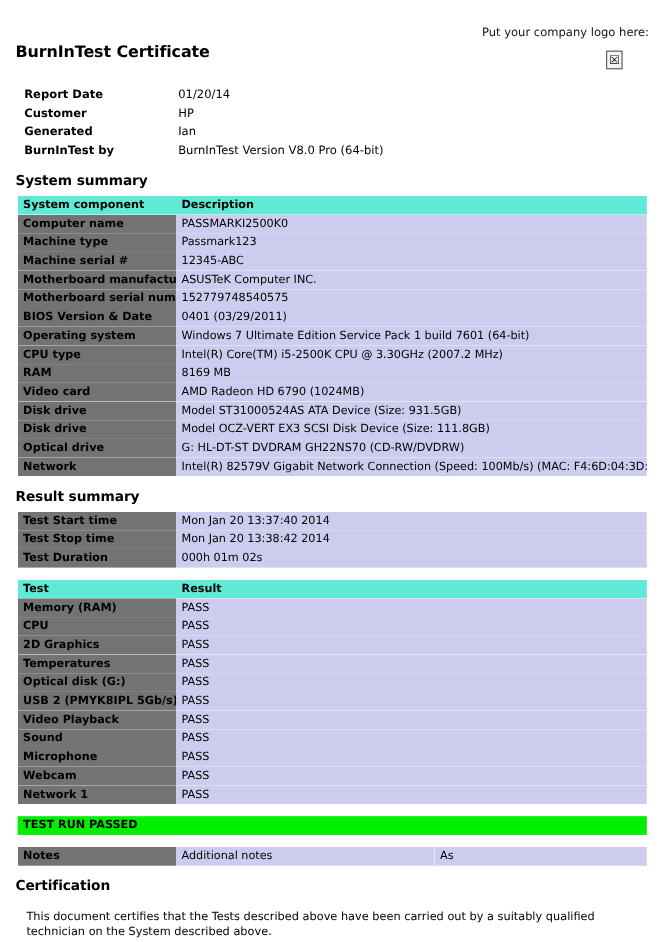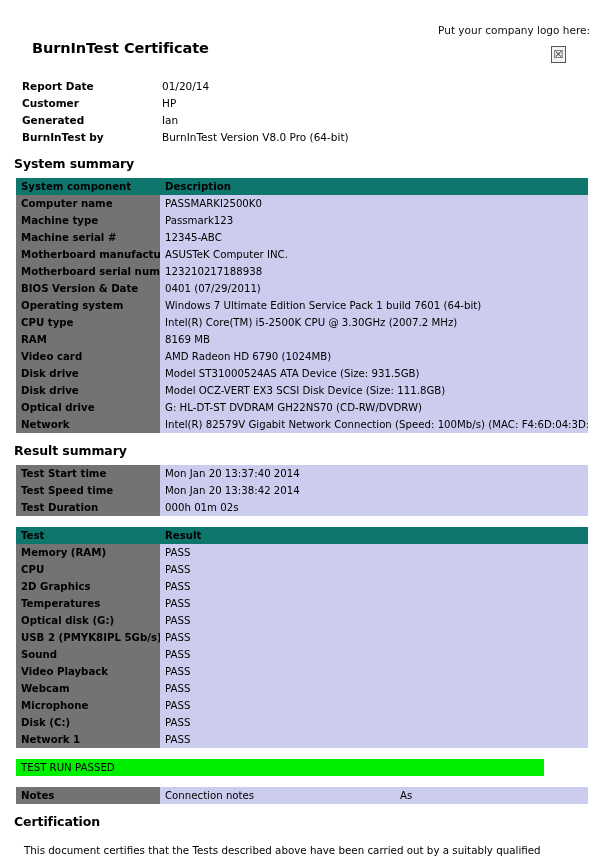--- a/index.html
+++ b/index.html
@@ -52,21 +52,21 @@
   }
   .logo-placeholder .glyph {
     font-size: 11px;
     line-height: 1;
     color: #111;
     font-family: "DejaVu Sans", sans-serif;
   }
 
   .doc-title {
     position: absolute;
-    left: 32px;
+    left: 14px;
     top: 20px;
     font-size: 14.5px;
     font-weight: bold;
     letter-spacing: -0.1px;
   }
 
   
   .meta {
     margin: 0 0 0 22px;
     border-collapse: collapse;
@@ -104,43 +104,43 @@
   .tbl td, .tbl th {
     padding: 2px 4px 2px 5px;
     line-height: 13px;
     text-align: left;
     font-weight: normal;
     overflow: hidden;
     white-space: nowrap;
     border: 0;
   }
   .tbl tr.hdr td {
-    background: #0f766e;
+    background: #5eead4;
     font-weight: bold;
     color: #000;
   }
   .tbl tr.row td {
     background: #ccccee;
   }
   .tbl tr.row td.k {
     background: #737373;
     font-weight: bold;
   }
   .col-k-sys { width: 144px; }
   .col-k-res { width: 144px; }
   .col-k-test { width: 144px; }
   .notes-mid { width: 235px; }
 
   .gap { height: 11px; }
 
   .banner {
-    width: 528px;
+    width: 572px;
     margin-left: 16px;
     background: #00ee00;
-    font-weight: normal;
+    font-weight: bold;
     font-size: 10.2px;
     padding: 2px 4px 2px 5px;
     box-sizing: border-box;
     line-height: 13px;
   }
 
   .cert-body {
     margin: 14px 24px 0 24px;
     font-size: 10.3px;
     line-height: 14px;
@@ -203,25 +203,25 @@
       <tr class="row">
           <td class="k">Machine serial #</td>
           <td>12345-ABC</td>
         </tr>
       <tr class="row">
           <td class="k">Motherboard manufacturer</td>
           <td>ASUSTeK Computer INC.</td>
         </tr>
       <tr class="row">
           <td class="k">Motherboard serial number</td>
-          <td>123210217188938</td>
+          <td>152779748540575</td>
         </tr>
       <tr class="row">
           <td class="k">BIOS Version &amp; Date</td>
-          <td>0401 (07/29/2011)</td>
+          <td>0401 (03/29/2011)</td>
         </tr>
       <tr class="row">
           <td class="k">Operating system</td>
           <td>Windows 7 Ultimate Edition Service Pack 1 build 7601 (64-bit)</td>
         </tr>
       <tr class="row">
           <td class="k">CPU type</td>
           <td>Intel(R) Core(TM) i5-2500K CPU @ 3.30GHz (2007.2 MHz)</td>
         </tr>
       <tr class="row">
@@ -256,21 +256,21 @@
     <colgroup>
         <col class="col-k-res">
         <col>
       </colgroup>
     <tbody>
       <tr class="row">
           <td class="k">Test Start time</td>
           <td>Mon Jan 20 13:37:40 2014</td>
         </tr>
       <tr class="row">
-          <td class="k">Test Speed time</td>
+          <td class="k">Test Stop time</td>
           <td>Mon Jan 20 13:38:42 2014</td>
         </tr>
       <tr class="row">
           <td class="k">Test Duration</td>
           <td>000h 01m 02s</td>
         </tr>
     </tbody>
   </table>
 
   <div class="gap"></div>
@@ -303,37 +303,33 @@
         </tr>
       <tr class="row">
           <td class="k">Optical disk (G:)</td>
           <td>PASS</td>
         </tr>
       <tr class="row">
           <td class="k">USB 2 (PMYK8IPL 5Gb/s)</td>
           <td>PASS</td>
         </tr>
       <tr class="row">
+          <td class="k">Video Playback</td>
+          <td>PASS</td>
+        </tr>
+      <tr class="row">
           <td class="k">Sound</td>
           <td>PASS</td>
         </tr>
       <tr class="row">
-          <td class="k">Video Playback</td>
+          <td class="k">Microphone</td>
           <td>PASS</td>
         </tr>
       <tr class="row">
           <td class="k">Webcam</td>
-          <td>PASS</td>
-        </tr>
-      <tr class="row">
-          <td class="k">Microphone</td>
-          <td>PASS</td>
-        </tr>
-      <tr class="row">
-          <td class="k">Disk (C:)</td>
           <td>PASS</td>
         </tr>
       <tr class="row">
           <td class="k">Network 1</td>
           <td>PASS</td>
         </tr>
     </tbody>
   </table>
 
   <div class="gap"></div>
@@ -344,21 +340,21 @@
 
   <table class="tbl">
     <colgroup>
         <col class="col-k-test">
         <col class="notes-mid">
         <col>
       </colgroup>
     <tbody>
       <tr class="row">
         <td class="k">Notes</td>
-        <td>Connection notes</td>
+        <td>Additional notes</td>
         <td>As</td>
       </tr>
     </tbody>
   </table>
 
   <h2 class="section">Certification</h2>
   <div class="cert-body">This document certifies that the Tests described above have been carried out by a suitably qualified technician on the System described above.</div>
 
 </div>
 

